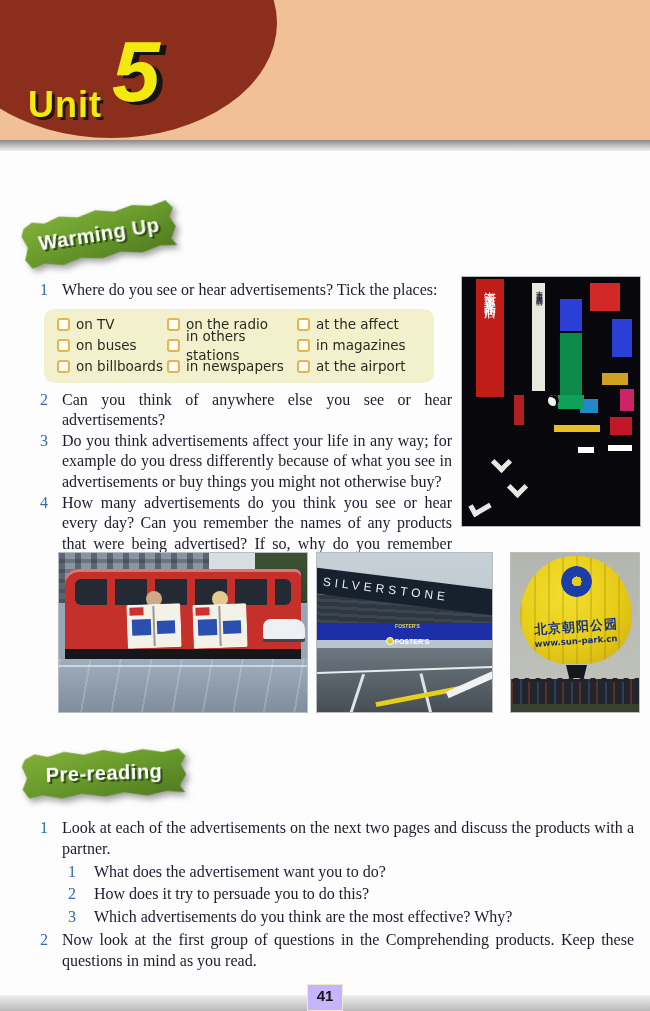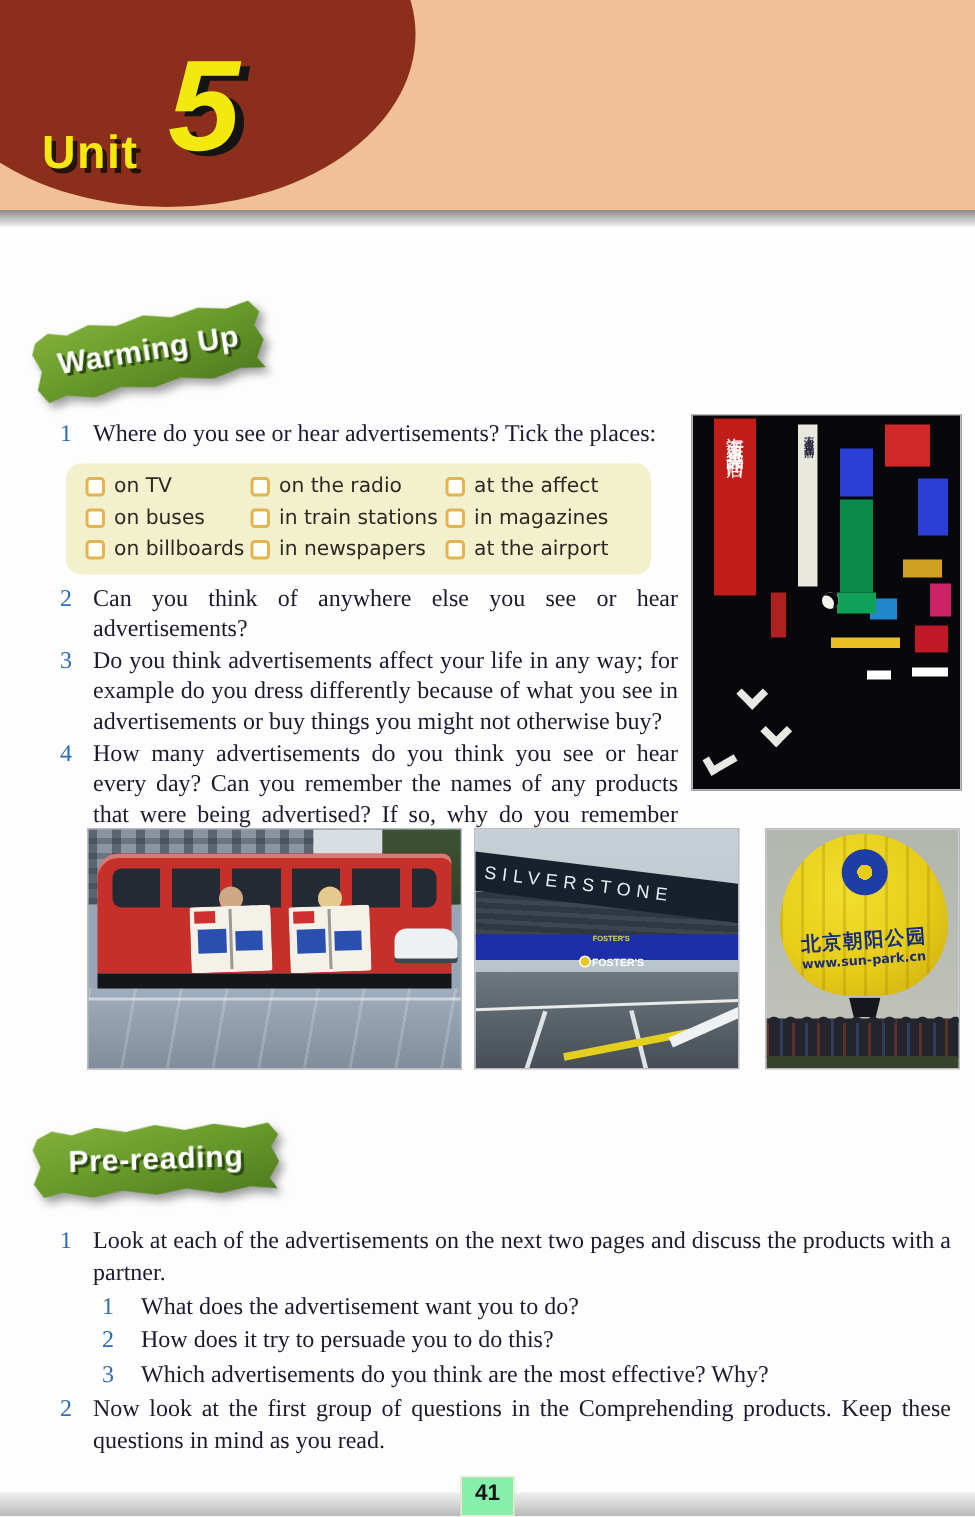--- a/index.html
+++ b/index.html
@@ -9,21 +9,21 @@
     background:#fdfdfd; overflow:hidden;
     font-family:"Liberation Serif", serif; color:#1b1b2f;
   }
 
   
   .header { position:absolute; left:0; top:0; width:650px; height:140px;
     background:#f1c096; overflow:hidden; }
   .header-circle { position:absolute; left:-55px; top:-92px; width:332px; height:230px;
     border-radius:50%; background:#8c2e1c; }
   .unit-word { position:absolute; left:28px; top:84px;
-    font-family:"Liberation Sans", sans-serif; font-weight:bold; font-size:31px;
+    font-family:"Liberation Sans", sans-serif; font-weight:bold; font-size:36px;
     color:#f2e90e; text-shadow:3px 3px 0 #241307; letter-spacing:1px; }
   .unit-num { position:absolute; left:112px; top:28px;
     font-family:"Liberation Sans", sans-serif; font-weight:bold; font-style:italic; font-size:86px;
     color:#f2e90e; text-shadow:6px 3px 0 #141414; line-height:1; }
   .header-title { position:absolute; left:228px; top:76px;
     font-family:"Liberation Sans", sans-serif; font-weight:bold; font-size:35px;
     color:#9d3a20; text-shadow:3px 3px 0 #1c0f08; letter-spacing:0px; white-space:nowrap; }
   .header-bar { position:absolute; left:0; top:140px; width:650px; height:11px;
     background:linear-gradient(180deg,#8a8a8a 0%,#c3c3c3 55%,#efefef 100%); }
 
@@ -198,21 +198,21 @@
     font-size:16px; line-height:20.8px; }
   .sub-list { margin-top:2px; }
   .sub-row { display:flex; padding-left:28px; margin-bottom:2px; }
   .sub-num { width:26px; flex:none; color:#2f6cb3; }
   .pre-item2 { margin-top:2px; }
 
   
   .footer-bar { position:absolute; left:0; top:995px; width:650px; height:16px;
     background:linear-gradient(180deg,#f0f0f0,#b9b9b9); }
   .page-num-box { position:absolute; left:307px; top:984px; width:36px; height:27px;
-    background:#86efac; border:1px solid #f0e9cd;
+    background:#c4b5fd; border:1px solid #f0e9cd;
     display:flex; align-items:flex-start; justify-content:center; }
   .page-num { font-family:"Liberation Sans", sans-serif; font-weight:bold;
     font-size:15px; color:#141414; margin-top:2px; }
 </style>
 </head>
 <body>
 
 <div class="page">
 
   <div class="header">
@@ -247,21 +247,21 @@
       <div class="tick-item">
         <span class="cb"></span>
         <span>at the affect</span>
       </div>
       <div class="tick-item">
         <span class="cb"></span>
         <span>on buses</span>
       </div>
       <div class="tick-item">
         <span class="cb"></span>
-        <span>in train stations</span>
+        <span>in others stations</span>
       </div>
       <div class="tick-item">
         <span class="cb"></span>
         <span>in magazines</span>
       </div>
       <div class="tick-item">
         <span class="cb"></span>
         <span>on billboards</span>
       </div>
       <div class="tick-item">

